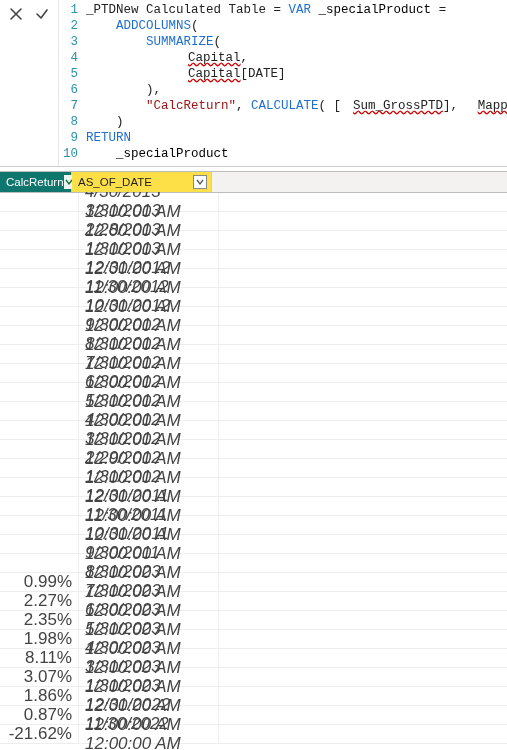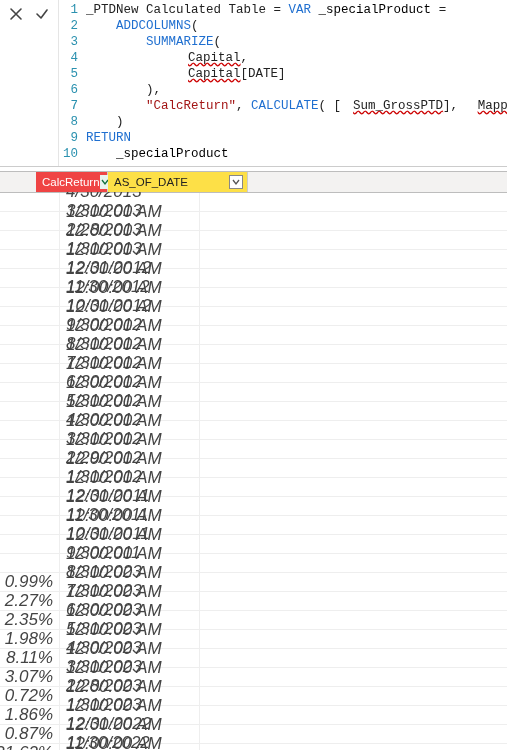--- a/index.html
+++ b/index.html
@@ -77,23 +77,22 @@
     align-items: center;
     justify-content: space-between;
     padding: 0 4px 0 6px;
     border-right: 1px solid #ccc;
     font-size: 11.5px;
     color: #222;
     background: #fde047;
     position: relative;
   }
   .col-head.selected {
-    background: #ef4444;
+    background: #0f766e;
     color: #fff;
-    margin-left: 36px;
   }
   .col-calc { width: 72px; }
   .col-date { width: 140px; }
   .dd-btn {
     width: 14px; height: 14px;
     background: #fff;
     border: 1px solid #888;
     display: flex; align-items: center; justify-content: center;
     cursor: pointer;
   }
@@ -108,21 +107,21 @@
     color: #333;
     border-bottom: 1px solid #eee;
   }
   .cell {
     border-right: 1px solid #eee;
     height: 100%;
     display: flex;
     align-items: center;
     padding: 0 6px;
   }
-  .cell.calc { width: 60px; justify-content: flex-end; font-style: italic; color: #444;}
+  .cell.calc { width: 79px; justify-content: flex-end; color: #444;}
   .cell.date { width: 140px; justify-content: flex-end; font-style: italic; color: #444;}
 </style>
 </head>
 <body>
 
 <div class="top-pane">
   <div class="action-bar">
     <button class="action-btn">
       <svg viewBox="0 0 16 16">
           <path d="M3 3 L13 13 M13 3 L3 13" stroke="#444" stroke-width="1.6" fill="none" stroke-linecap="round"></path>
@@ -280,24 +279,20 @@
       </div>
       <div class="row">
         <div class="cell calc">8.11%</div>
         <div class="cell date">4/30/2023 12:00:00 AM</div>
       </div>
       <div class="row">
         <div class="cell calc">3.07%</div>
         <div class="cell date">3/31/2023 12:00:00 AM</div>
       </div>
       <div class="row">
-        <div class="cell calc">0.72%</div>
-        <div class="cell date">2/28/2023 12:00:00 AM</div>
-      </div>
-      <div class="row">
         <div class="cell calc">1.86%</div>
         <div class="cell date">1/31/2023 12:00:00 AM</div>
       </div>
       <div class="row">
         <div class="cell calc">0.87%</div>
         <div class="cell date">12/31/2022 12:00:00 AM</div>
       </div>
       <div class="row">
         <div class="cell calc">-21.62%</div>
         <div class="cell date">11/30/2022 12:00:00 AM</div>

